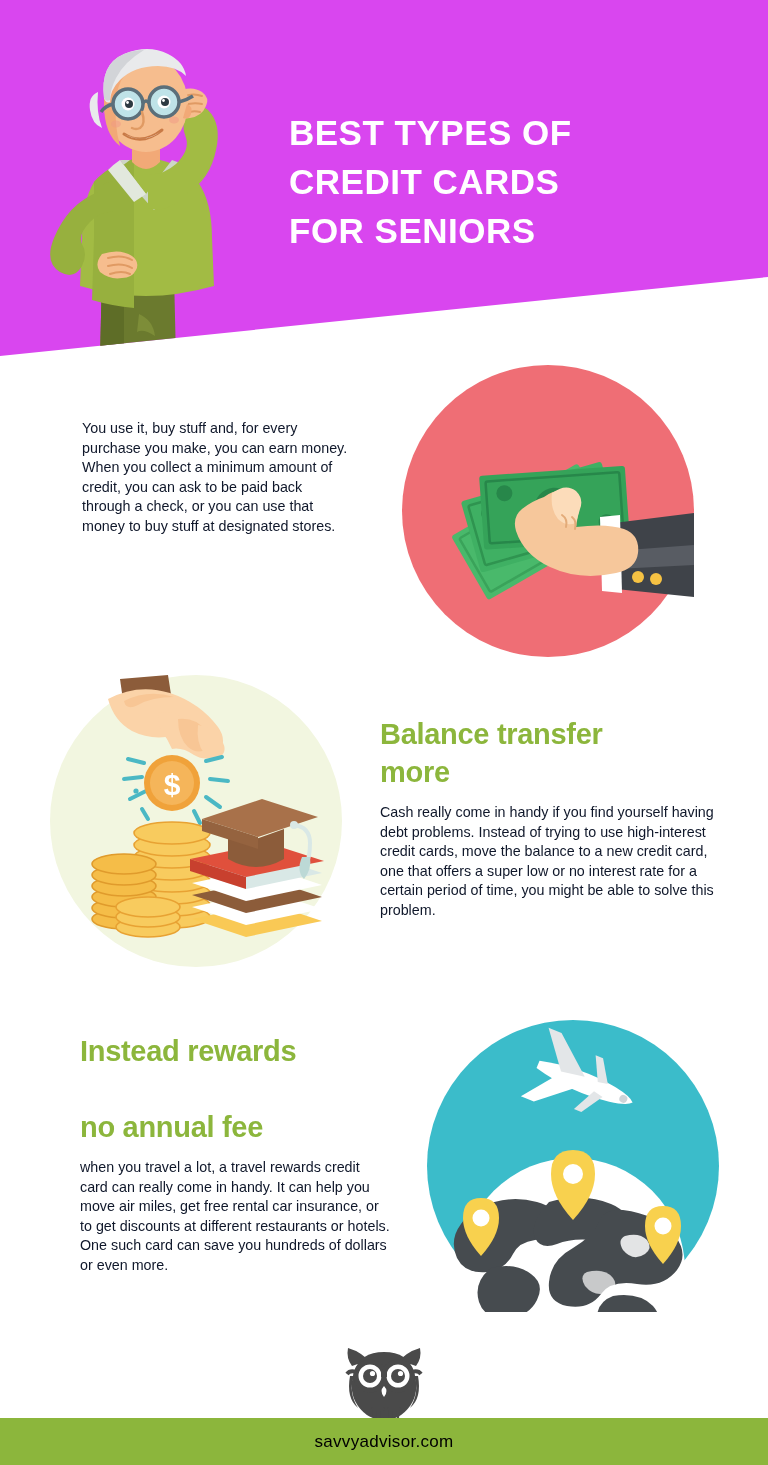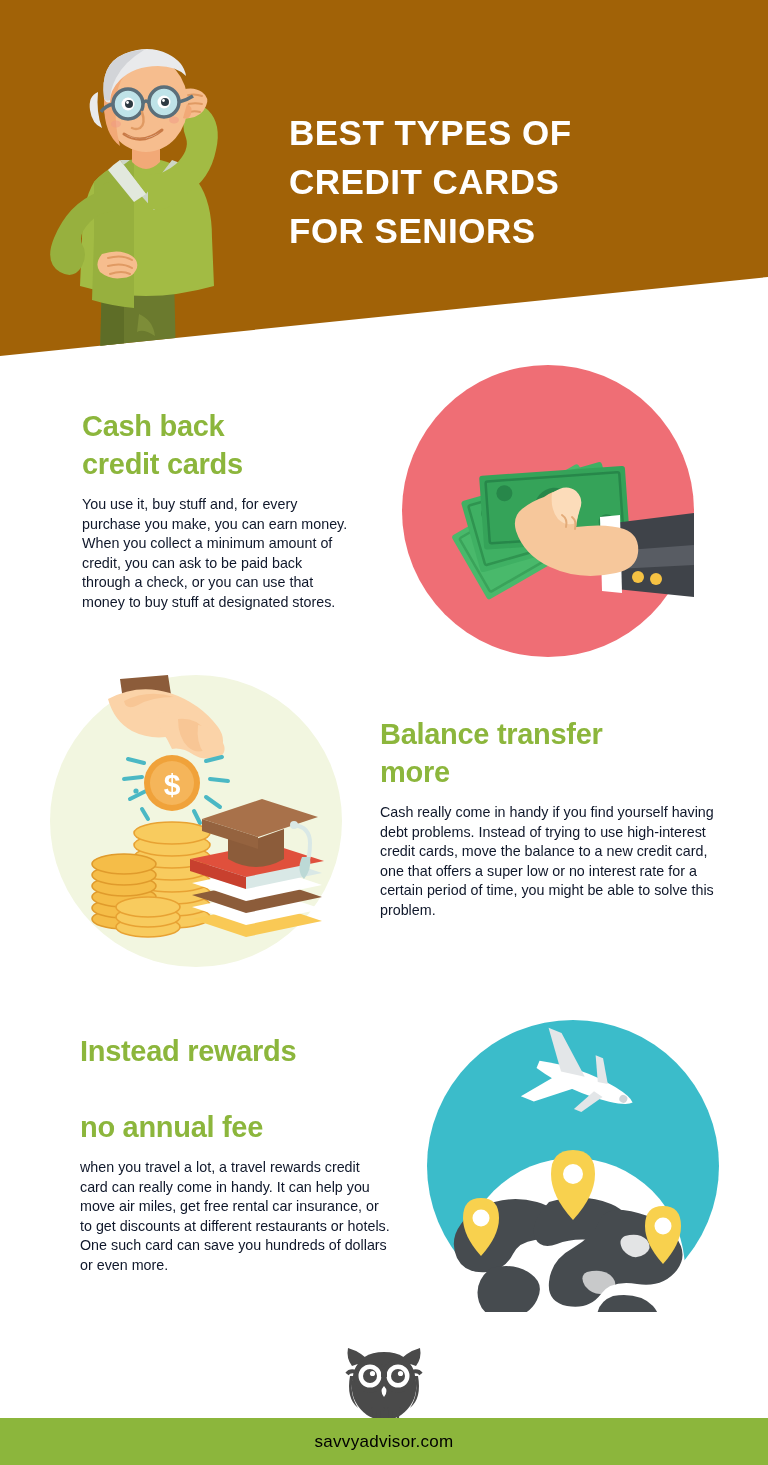--- a/index.html
+++ b/index.html
@@ -16,21 +16,21 @@
     height: 1465px;
     background: #ffffff;
     overflow: hidden;
   }
 
   
   #header {
     position: absolute;
     left: 0; top: 0;
     width: 768px; height: 360px;
-    background: #a16207;
+    background: #d946ef;
     clip-path: polygon(0 0, 768px 0, 768px 277px, 0 356px);
     overflow: hidden;
     text-decoration: underline;
   }
   #header-title {
     position: absolute;
     left: 289px; top: 108px;
     width: 420px;
     color: #ffffff;
     font-weight: bold;
@@ -152,24 +152,20 @@
 
     <h1 id="header-title">
       <span class="title-line">BEST TYPES OF</span>
       <span class="title-line">CREDIT CARDS</span>
       <span class="title-line">FOR SENIORS</span>
     </h1>
   </div>
 
   <div class="section" id="sec1">
     <div class="txtblock">
-      <h2 class="sec-head">
-        <span>Cash back</span><br>
-        <span>credit cards</span>
-      </h2>
       <p class="sec-body">You use it, buy stuff and, for every purchase you make, you can earn money. When you collect a minimum amount of credit, you can ask to be paid back through a check, or you can use that money to buy stuff at designated stores.</p>
     </div>
 
     <svg class="art" viewBox="0 0 292 292">
       <circle cx="146" cy="146" r="146" fill="#ef6e75"></circle>
 
       <g transform="rotate(-30 150 150)">
         <rect x="52" y="118" width="146" height="74" rx="3" fill="#49b96b"></rect>
         <rect x="58" y="124" width="134" height="62" rx="2" fill="none" stroke="#3aa35a" stroke-width="2.5"></rect>
         <circle cx="125" cy="155" r="20" fill="#3aa35a"></circle>

